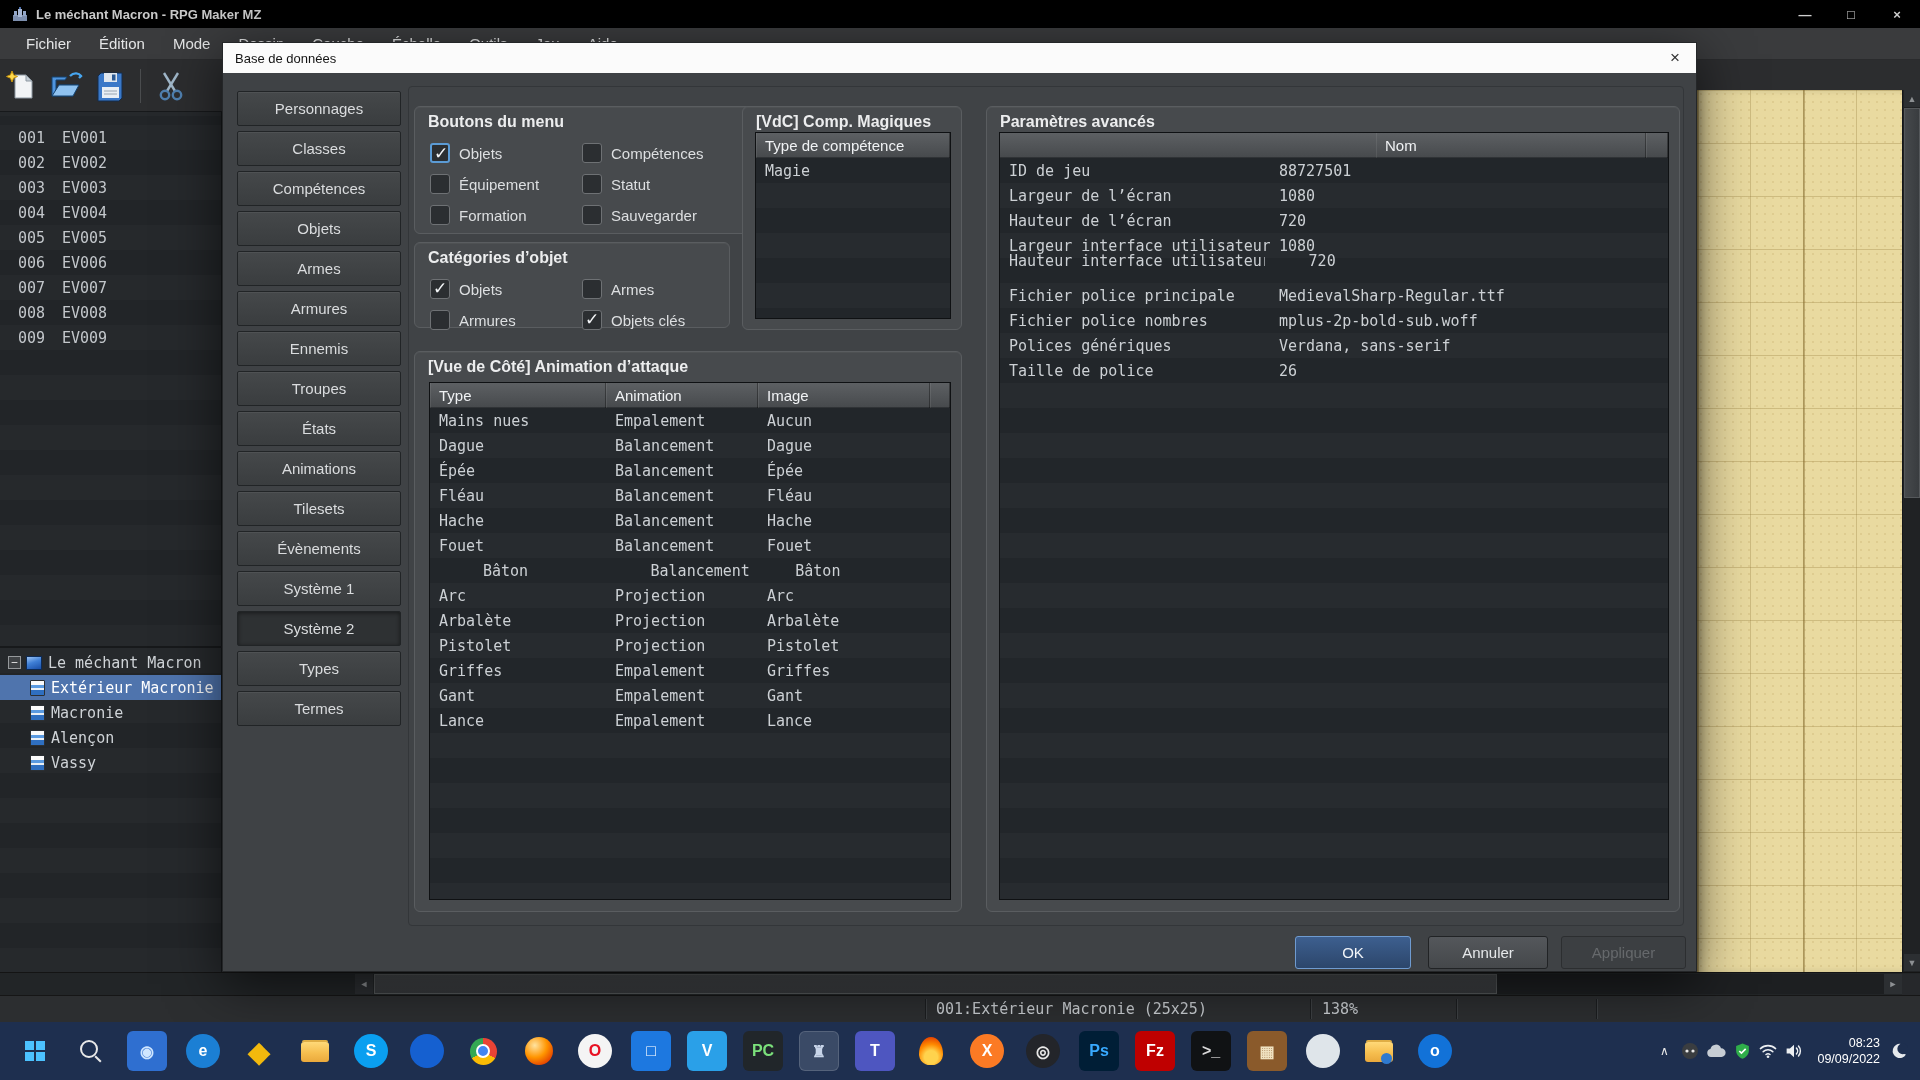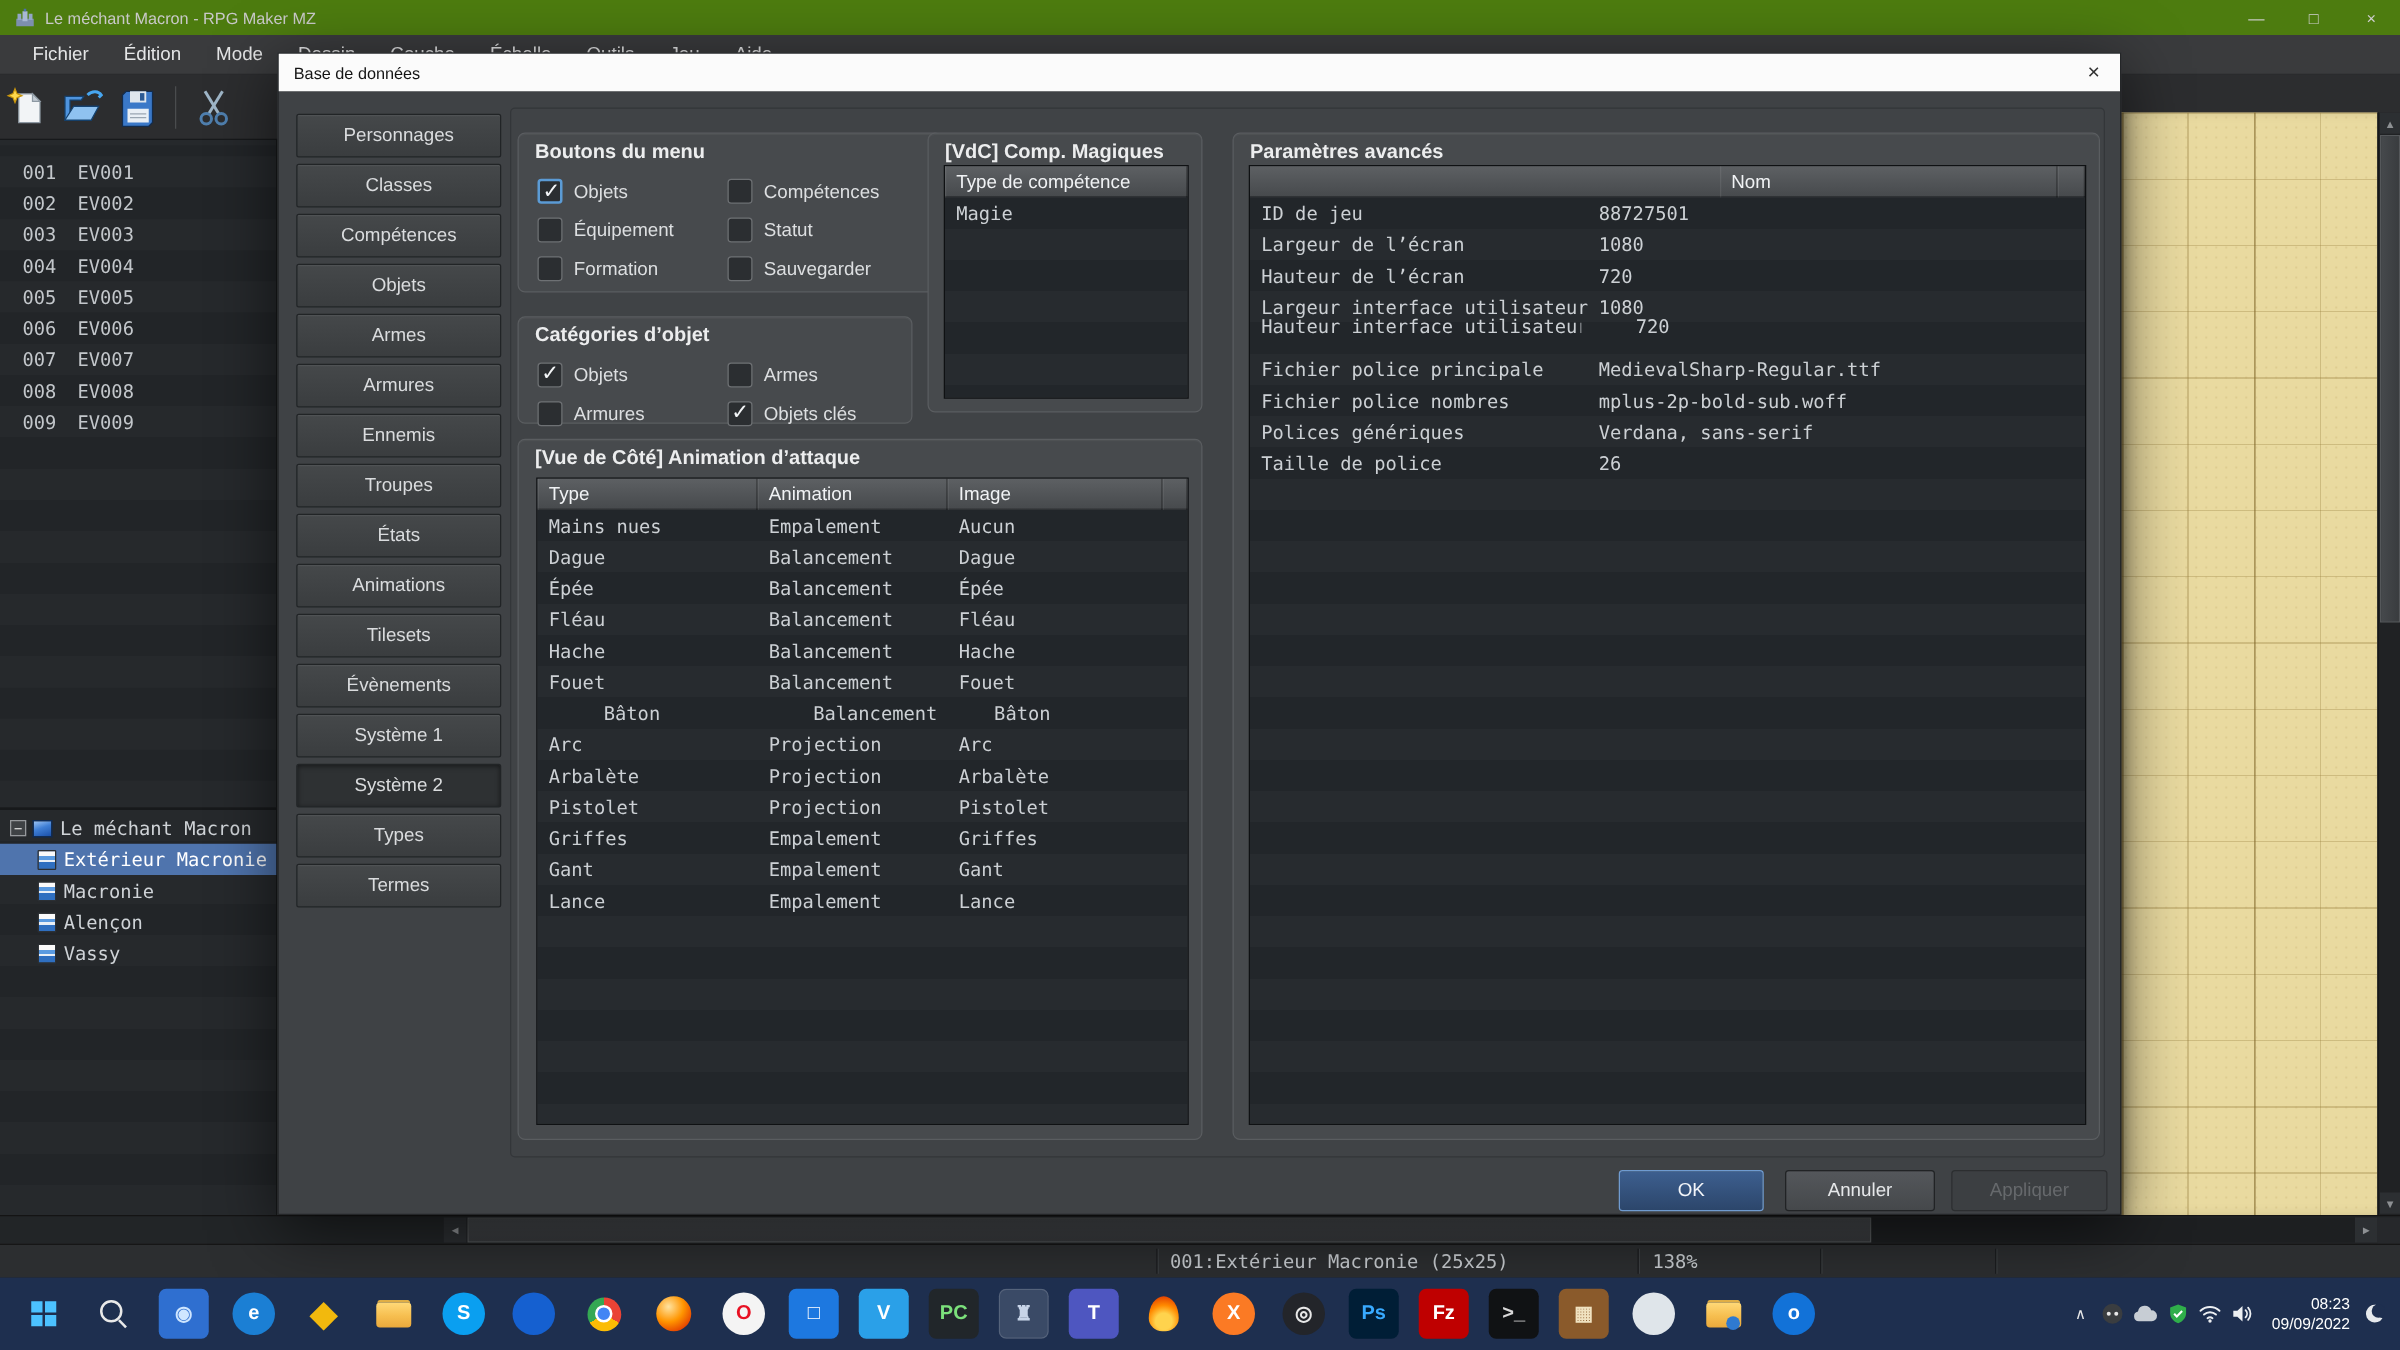--- a/index.html
+++ b/index.html
@@ -3,21 +3,21 @@
 <meta charset="utf-8">
 <style>
   html,body{margin:0;padding:0;background:#000;}
   *{box-sizing:border-box;}
   .stage{position:relative;width:1920px;height:1080px;overflow:hidden;background:#1f1f1f;
          font-family:"Liberation Sans",sans-serif;-webkit-font-smoothing:antialiased;}
   .abs{position:absolute;}
   .mono{font-family:"DejaVu Sans Mono",monospace;}
 
   
-  .titlebar{left:0;top:0;width:1920px;height:28px;background:#4d7c0f;display:flex;align-items:center;}
+  .titlebar{left:0;top:0;width:1920px;height:28px;background:#000000;display:flex;align-items:center;font-weight:bold;}
   .titlebar .app-ico{margin:0 8px 0 12px;display:flex;}
   .titlebar .title{font-size:13px;color:#c9c9c9;}
   .win-controls{position:absolute;right:0;top:0;height:28px;display:flex;}
   .win-btn{width:46px;height:28px;display:flex;align-items:center;justify-content:center;color:#cfcfcf;font-size:13px;}
 
   
   .menubar{left:0;top:28px;width:1920px;height:32px;background:#3a3b3d;display:flex;align-items:center;padding-left:12px;border-bottom:1px solid #2a2b2d;}
   .menu-item{color:#e4e5e6;font-size:15px;padding:6px 14px;}
 
   
@@ -335,21 +335,21 @@
             <span class="checkbox" data-name="formation-checkbox"></span>
             <span class="check-label" data-name="checkbox-label">Formation</span>
           </label>
           <label class="check-item" data-name="checkbox-item-sauvegarder">
             <span class="checkbox" data-name="sauvegarder-checkbox"></span>
             <span class="check-label" data-name="checkbox-label">Sauvegarder</span>
           </label>
         </div>
     </div>
 
-    <div class="group" style="left:191px;top:210px;width:316px;height:86px;" data-name="item-categories-group">
+    <div class="group" style="left:191px;top:199px;width:316px;height:86px;" data-name="item-categories-group">
       <span class="group-title" data-name="group-title">Catégories d’objet</span>
       <div class="check-grid" id="item-categories-checks">
           <label class="check-item" data-name="checkbox-item-objets">
             <span class="checkbox checked" data-name="objets-checkbox"></span>
             <span class="check-label" data-name="checkbox-label">Objets</span>
           </label>
           <label class="check-item" data-name="checkbox-item-armes">
             <span class="checkbox" data-name="armes-checkbox"></span>
             <span class="check-label" data-name="checkbox-label">Armes</span>
           </label>

